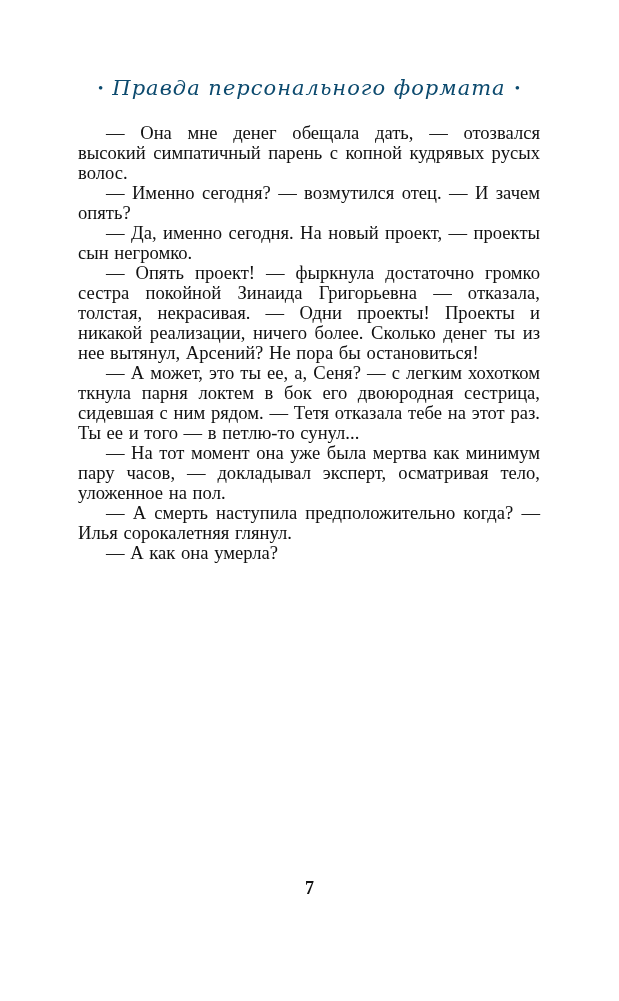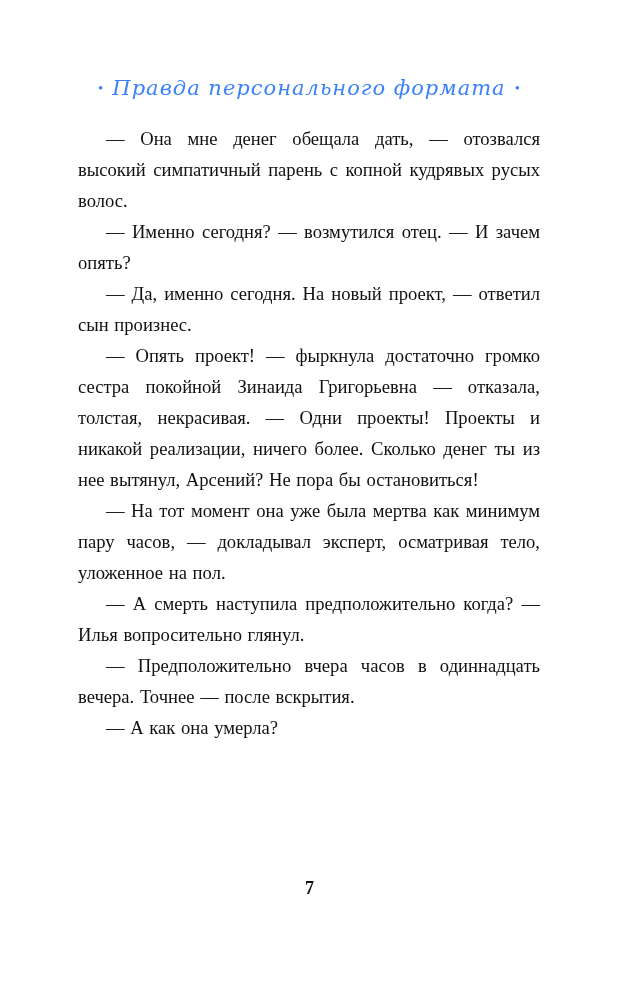--- a/index.html
+++ b/index.html
@@ -16,39 +16,39 @@
       font-family: "Liberation Serif", "DejaVu Serif", serif;
       color: #111111;
       padding: 76px 79px 0 78px;
       overflow: hidden;
     }
     .running-head {
       text-align: center;
       font-style: italic;
       font-size: 21px;
       letter-spacing: 1px;
-      color: #3b82f6;
+      color: #0c4a6e;
       margin-bottom: 22px;
       white-space: nowrap;
     }
     .running-head .bullet {
       font-style: normal;
       font-size: 15px;
       vertical-align: 2px;
       padding: 0 9px;
       letter-spacing: 0;
     }
     .running-head .title {
       font-family: "DejaVu Serif", "Liberation Serif", serif;
       font-style: italic;
       font-weight: 500;
     }
     .body-text {
       font-size: 18.6px;
-      line-height: 31px;
+      line-height: 20px;
       text-align: justify;
       hyphens: auto;
       -webkit-hyphens: auto;
       word-spacing: 1px;
     }
     .body-text p {
       margin: 0;
       text-indent: 28px;
     }
     .page-number {
@@ -67,23 +67,23 @@
 
 <div class="page">
 
   <div class="running-head">
     <span class="bullet">•</span><span class="title">Правда персонального формата</span><span class="bullet">•</span>
   </div>
 
   <div class="body-text">
       <p lang="ru">— Она мне денег обещала дать, — отозвался высокий симпатичный парень с копной кудрявых русых волос.</p>
       <p lang="ru">— Именно сегодня? — возмутился отец. — И зачем опять?</p>
-      <p lang="ru">— Да, именно сегодня. На новый проект, — ответил сын произнес.</p>
+      <p lang="ru">— Да, именно сегодня. На новый проект, — проекты сын негромко.</p>
       <p lang="ru">— Опять проект! — фыркнула достаточно громко сестра покойной Зинаида Григорьевна — отказала, толстая, некрасивая. — Одни проекты! Проекты и никакой реализации, ничего более. Сколько денег ты из нее вытянул, Арсений? Не пора бы остановиться!</p>
+      <p lang="ru">— А может, это ты ее, а, Сеня? — с легким хохотком ткнула парня локтем в бок его двоюродная сестрица, сидевшая с ним рядом. — Тетя отказала тебе на этот раз. Ты ее и того — в петлю-то сунул...</p>
       <p lang="ru">— На тот момент она уже была мертва как минимум пару часов, — докладывал эксперт, осматривая тело, уложенное на пол.</p>
-      <p lang="ru">— А смерть наступила предположительно когда? — Илья вопросительно глянул.</p>
-      <p lang="ru">— Предположительно вчера часов в одиннадцать вечера. Точнее — после вскрытия.</p>
+      <p lang="ru">— А смерть наступила предположительно когда? — Илья сорокалетняя глянул.</p>
       <p lang="ru">— А как она умерла?</p>
     </div>
 
   <div class="page-number">7</div>
 
 </div>
 
 </body></html>

